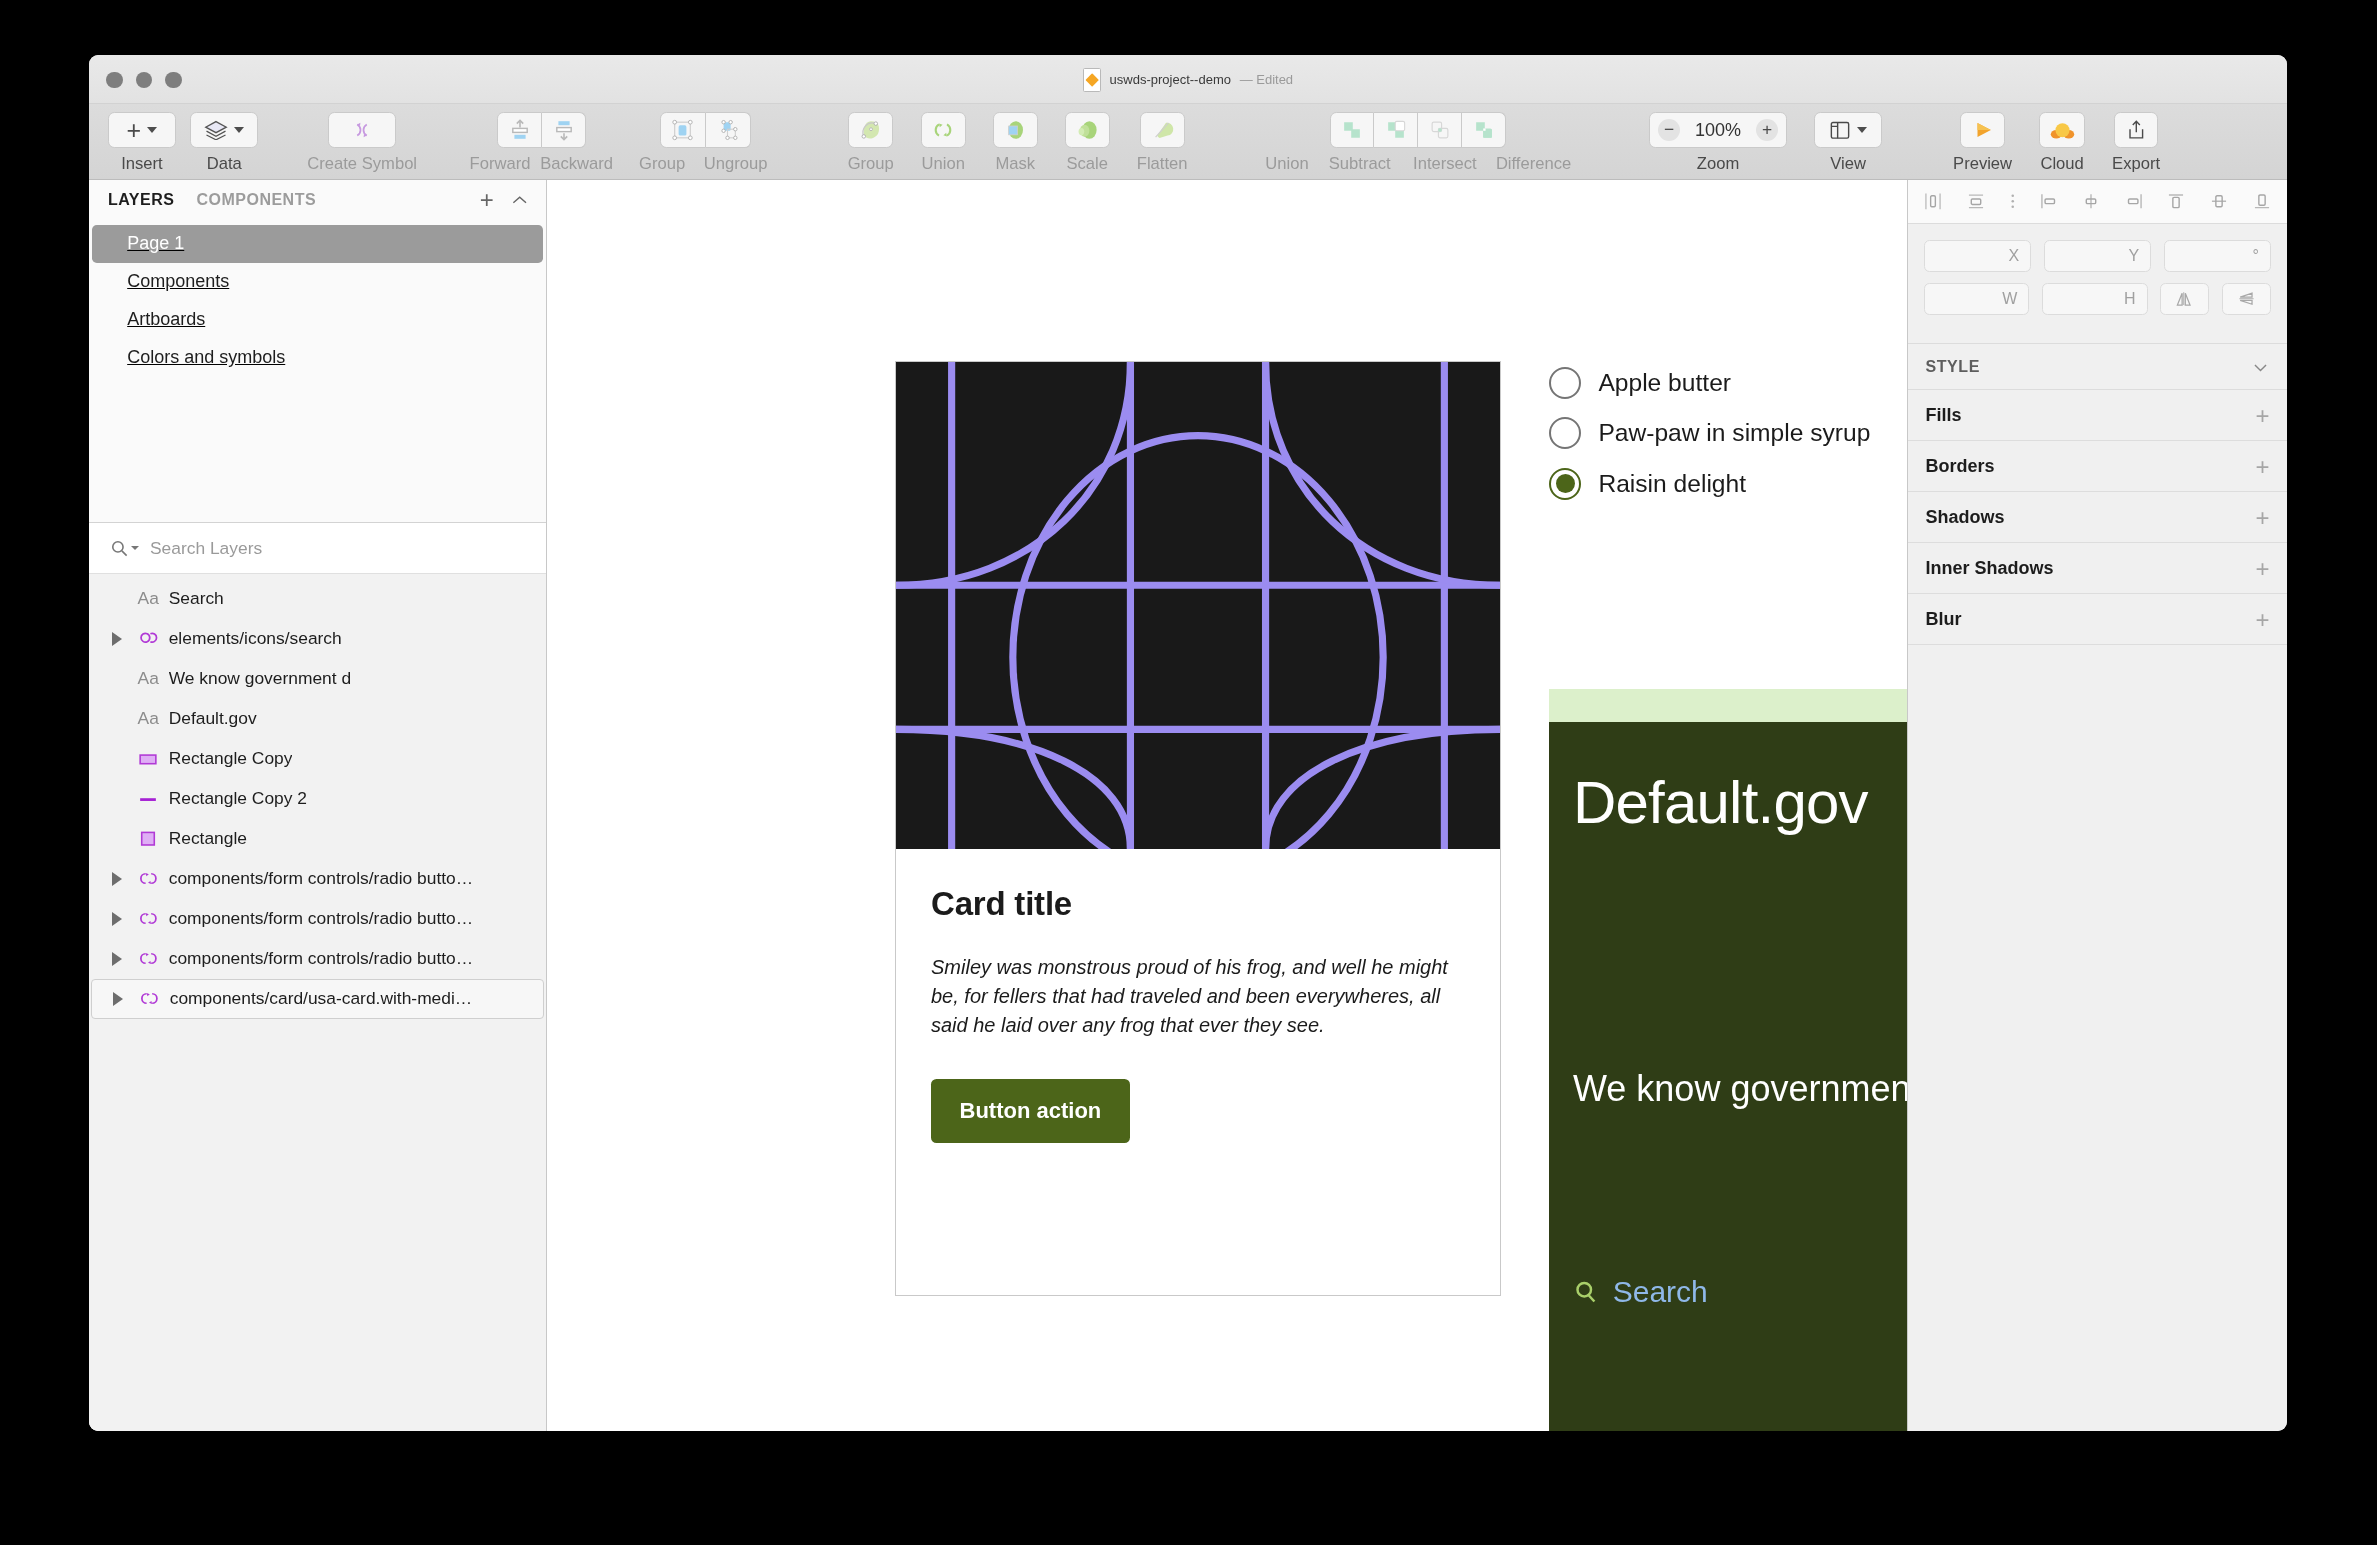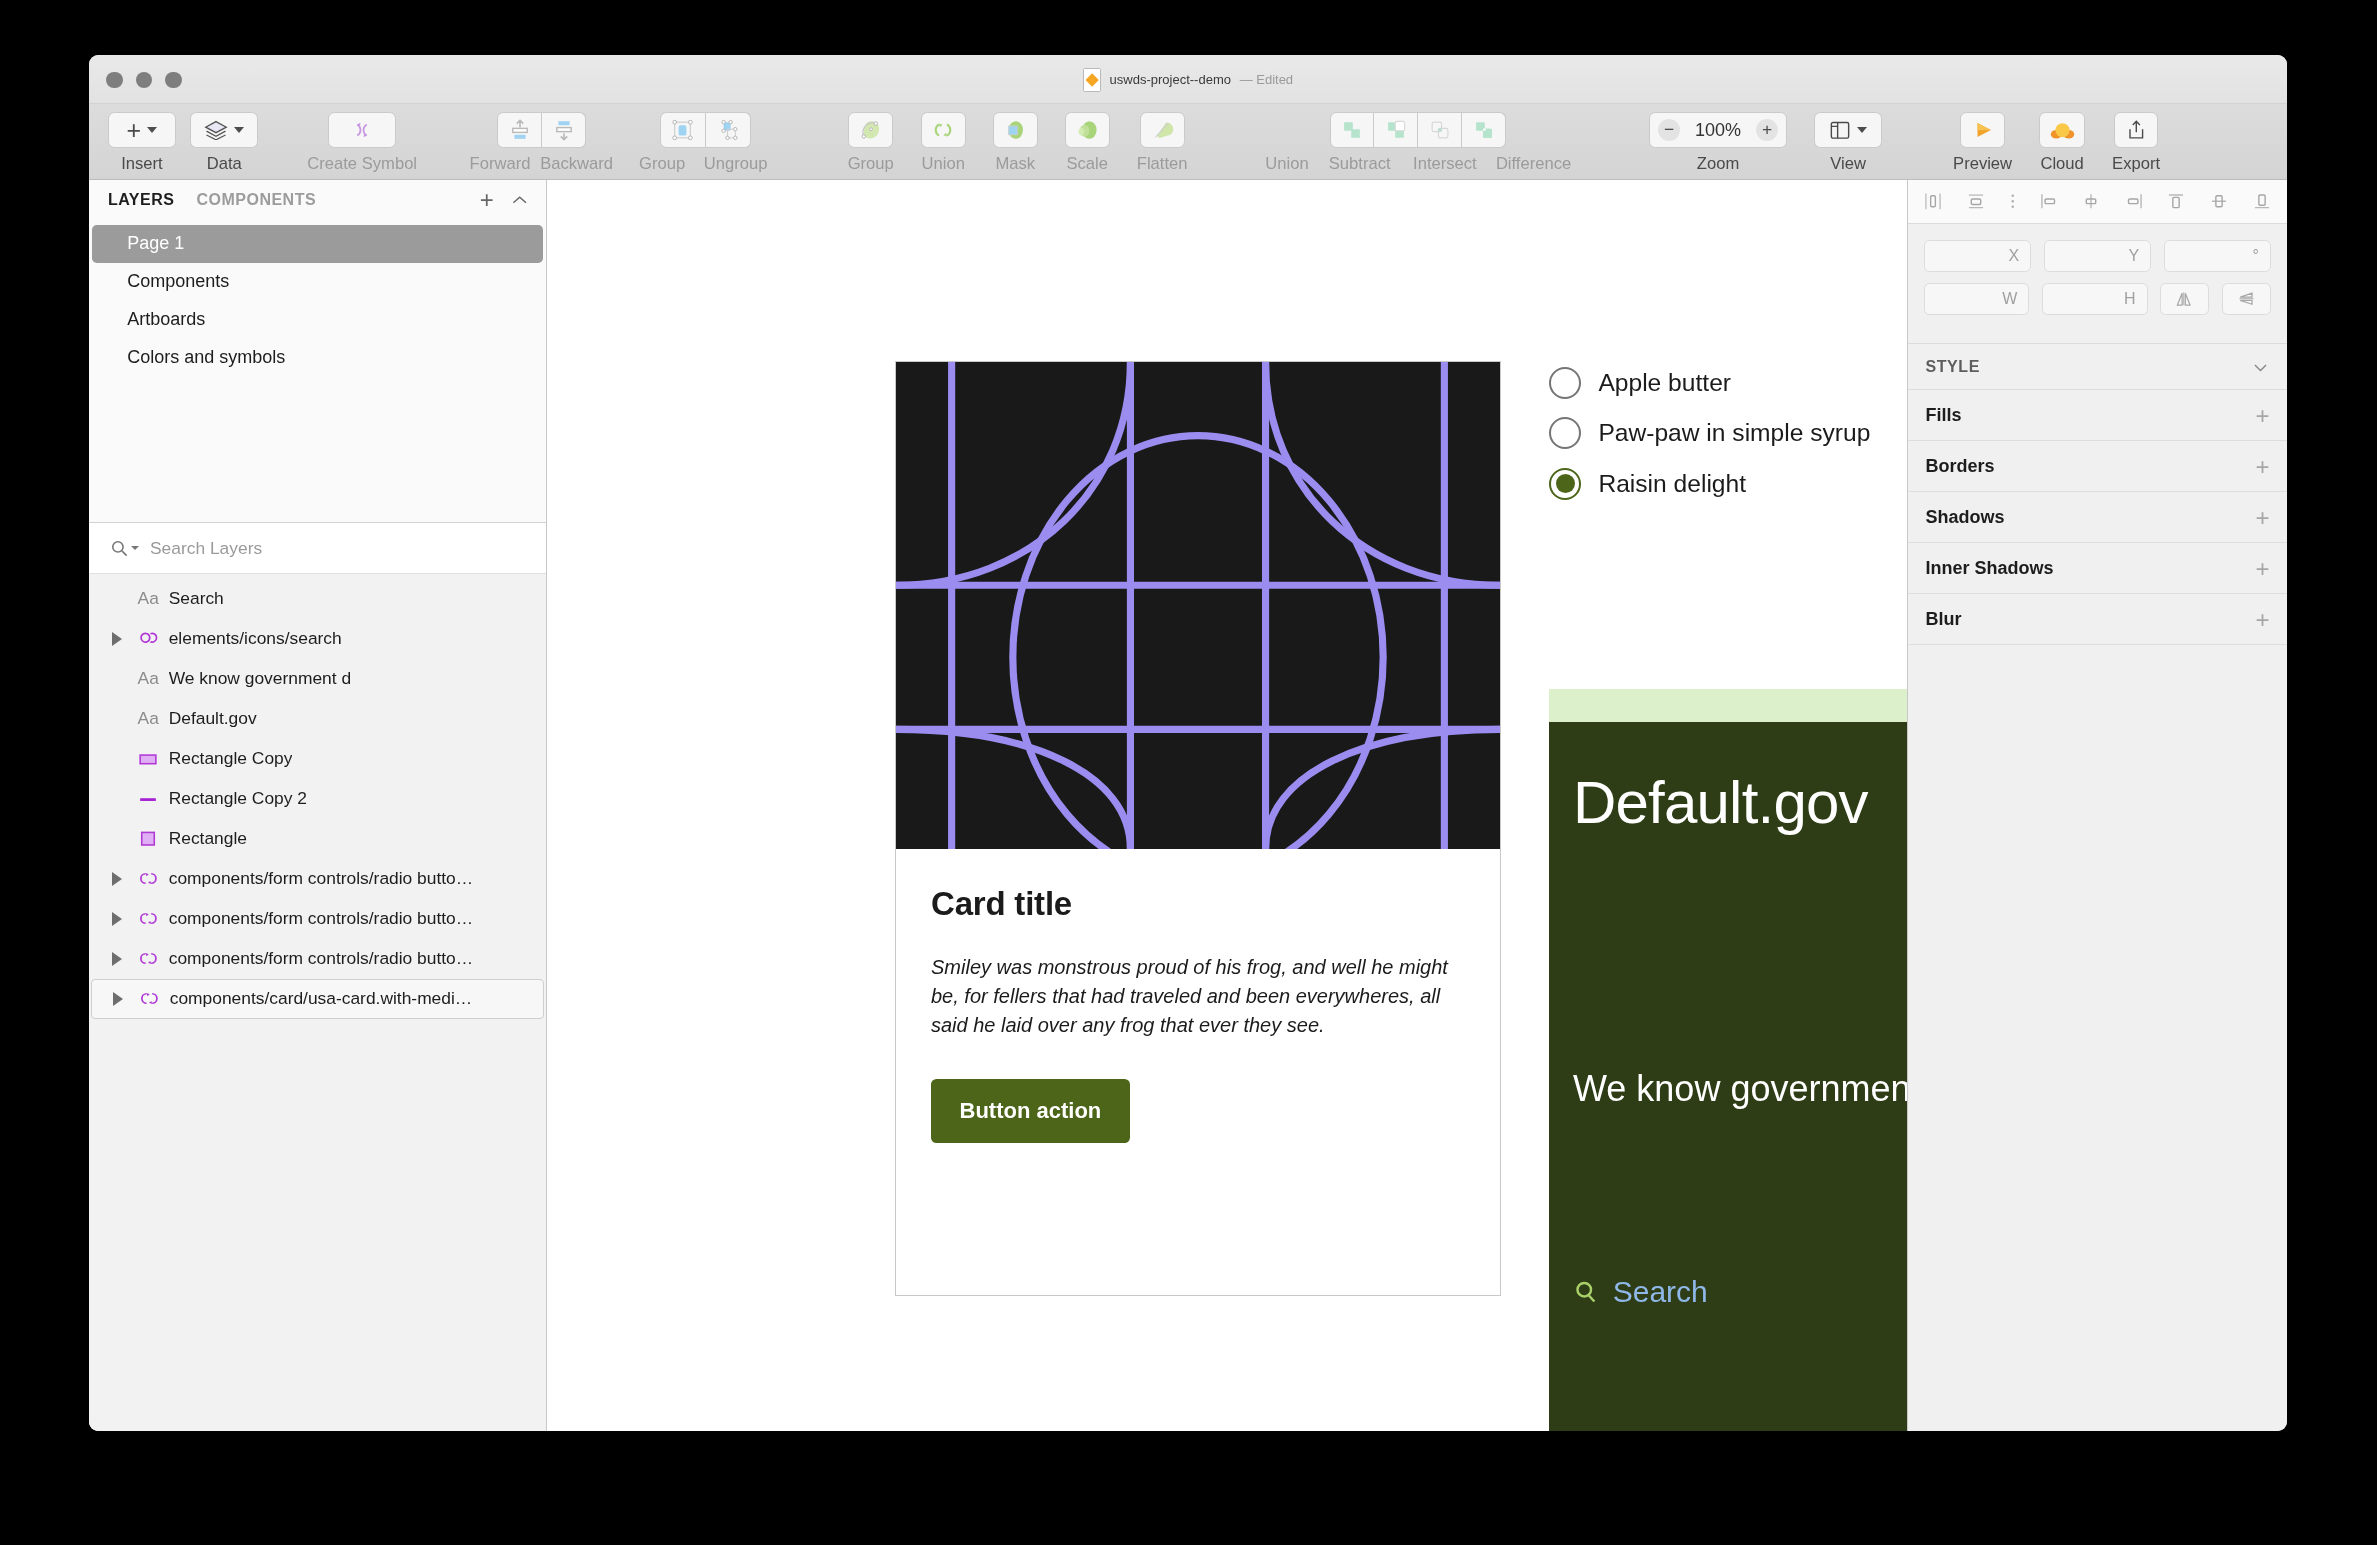--- a/index.html
+++ b/index.html
@@ -109,21 +109,21 @@
   .caret-up-svg { display: block; }
 
   .pages { padding: 4.8px 0 0 0; }
   .page-row {
     height: 38px; display: flex; align-items: center;
     padding-left: 35px; font-size: 18px; color: #1d1d1d;
     margin: 0 3.2px; border-radius: 4.8px;
   }
   .page-row.selected { background: #9b9b9b; color: #fff; }
 
-  .pages-wrap { border-bottom: 0.8px solid #d3d3d3; padding-bottom: 24px; height: 303px; }
+  .pages-wrap { border-bottom: 0.8px solid #d3d3d3; padding-bottom: 24px; height: 303px; text-decoration: underline; }
 
   .search-layers {
     height: 51px; display: flex; align-items: center; gap: 11px;
     padding: 0 20.6px; border-bottom: 0.8px solid #e0e0e0; background: #fff;
   }
   .search-glyph { display: flex; align-items: center; gap: 2.4px; }
   .search-ph { font-size: 17.4px; color: #9a9a9a; }
 
   .layer-list { flex: 1 1 auto; background: #f2f2f2; overflow: hidden; padding-top: 4.8px; }
   .layer-row {

